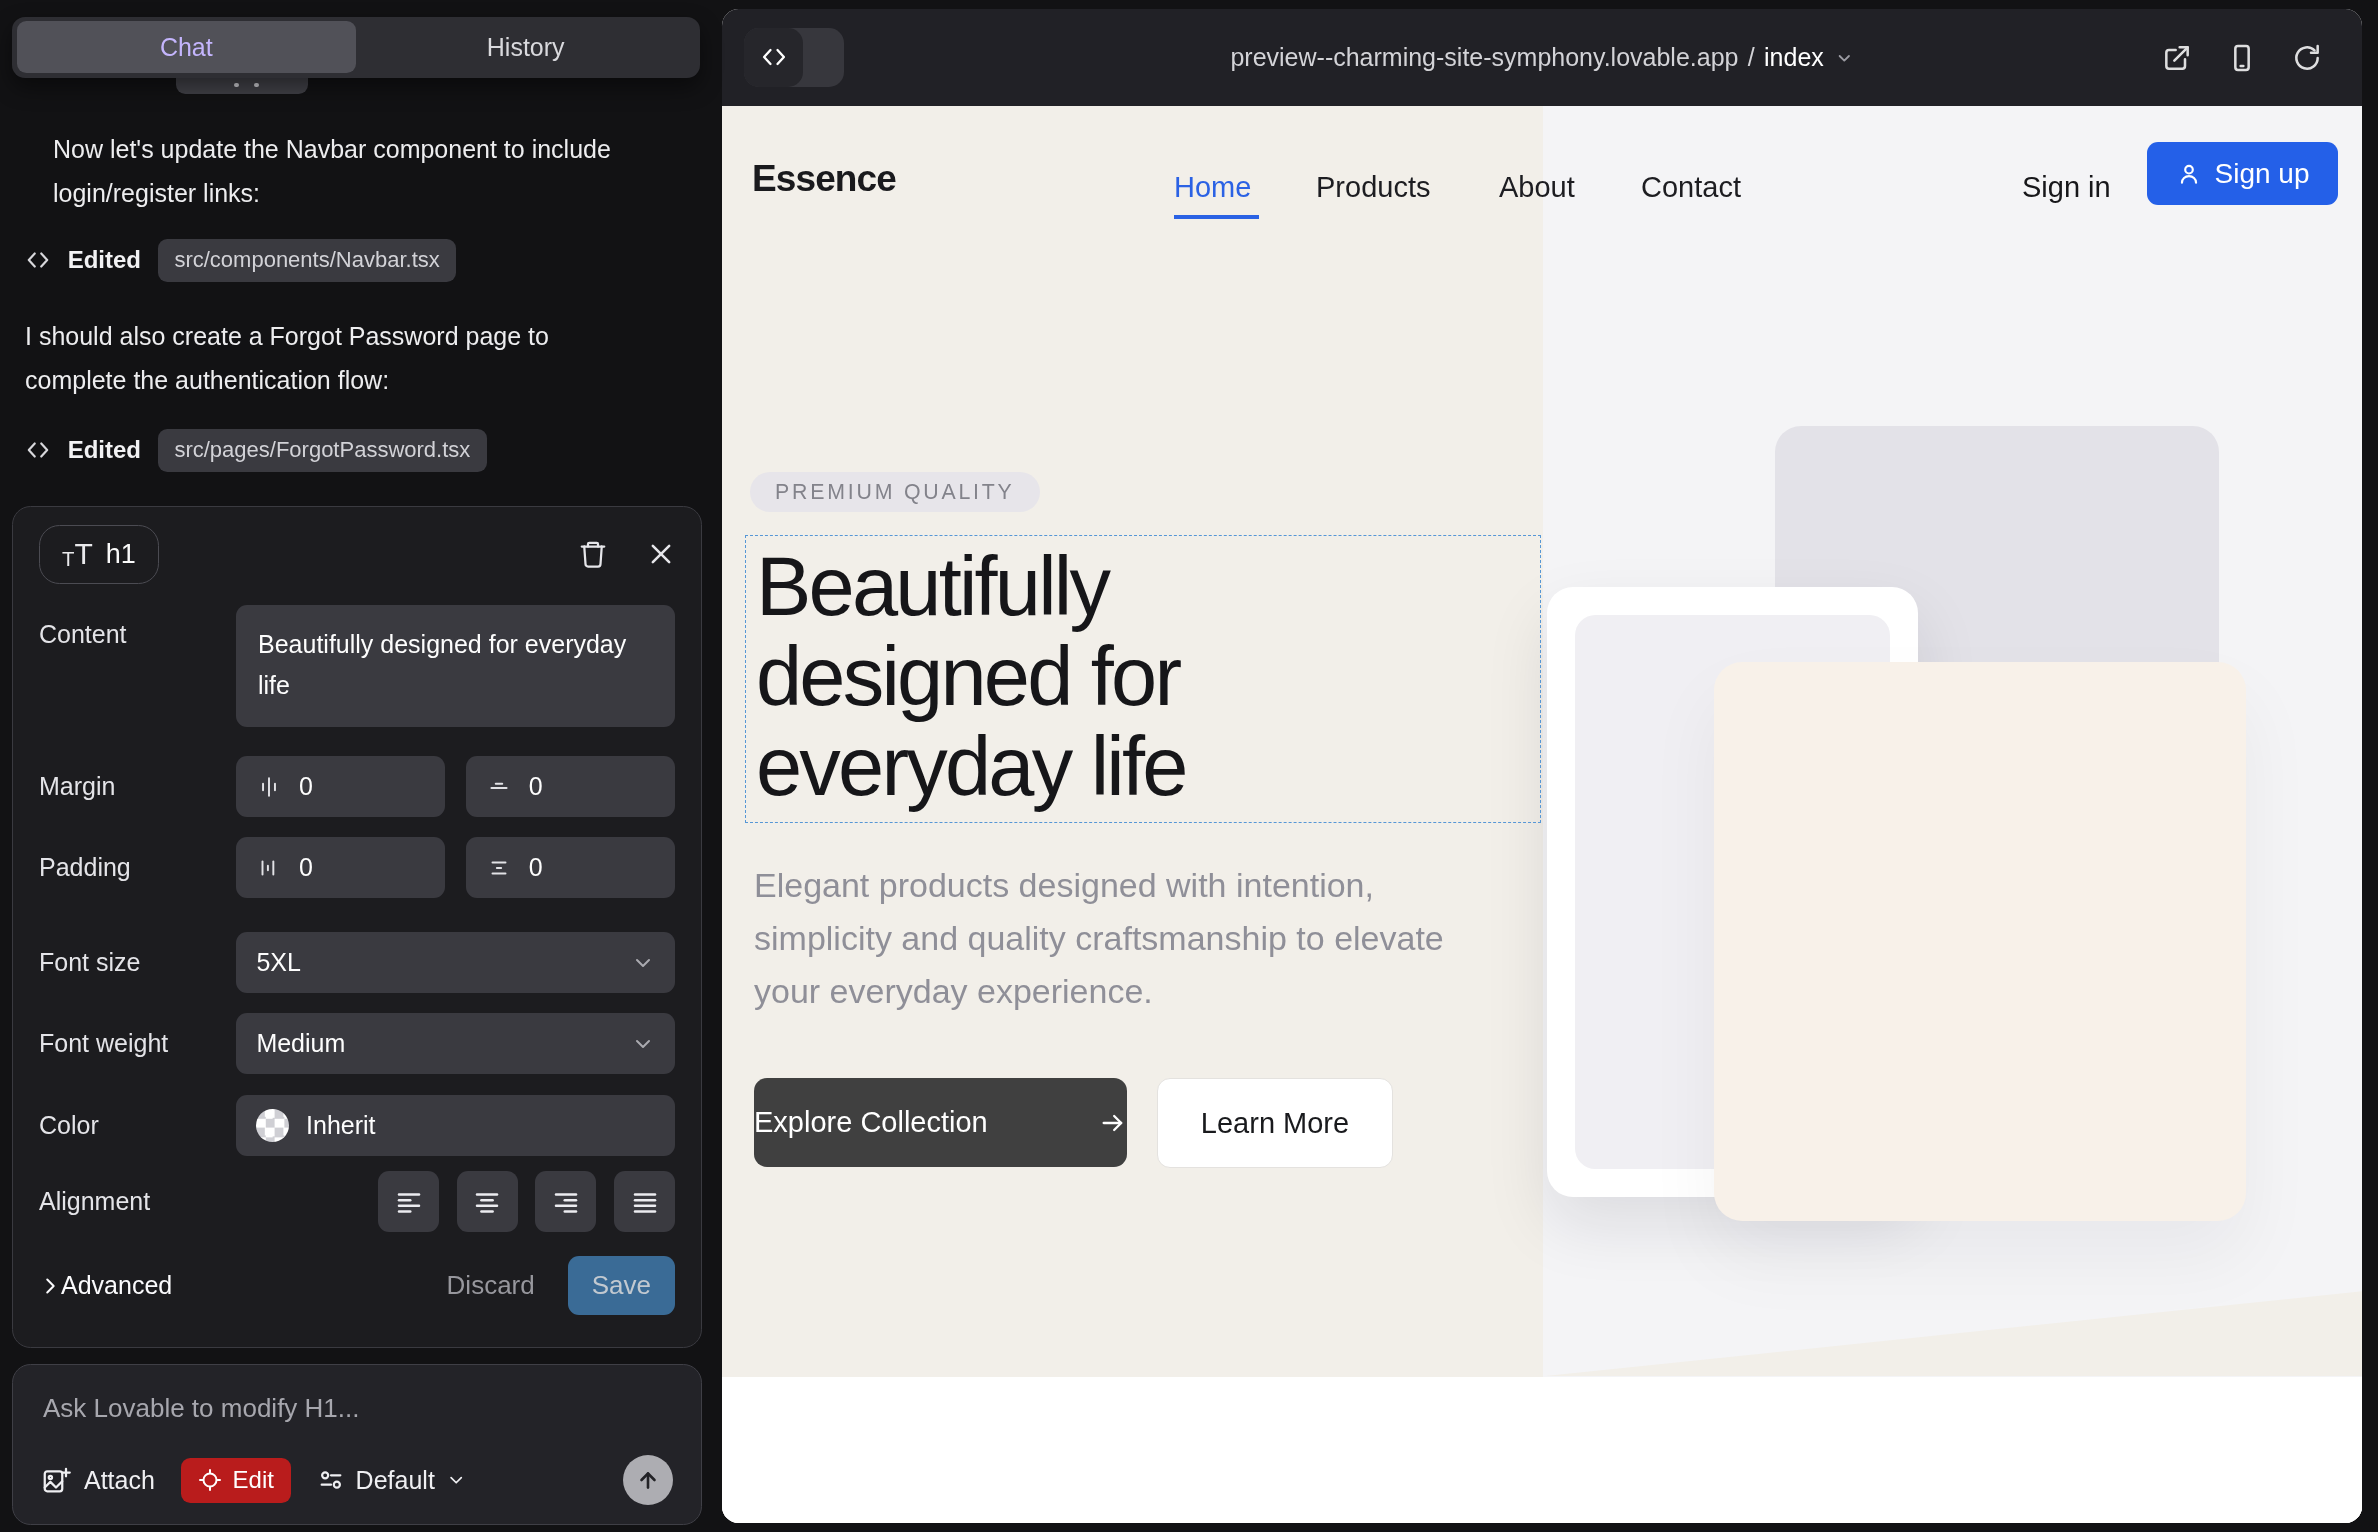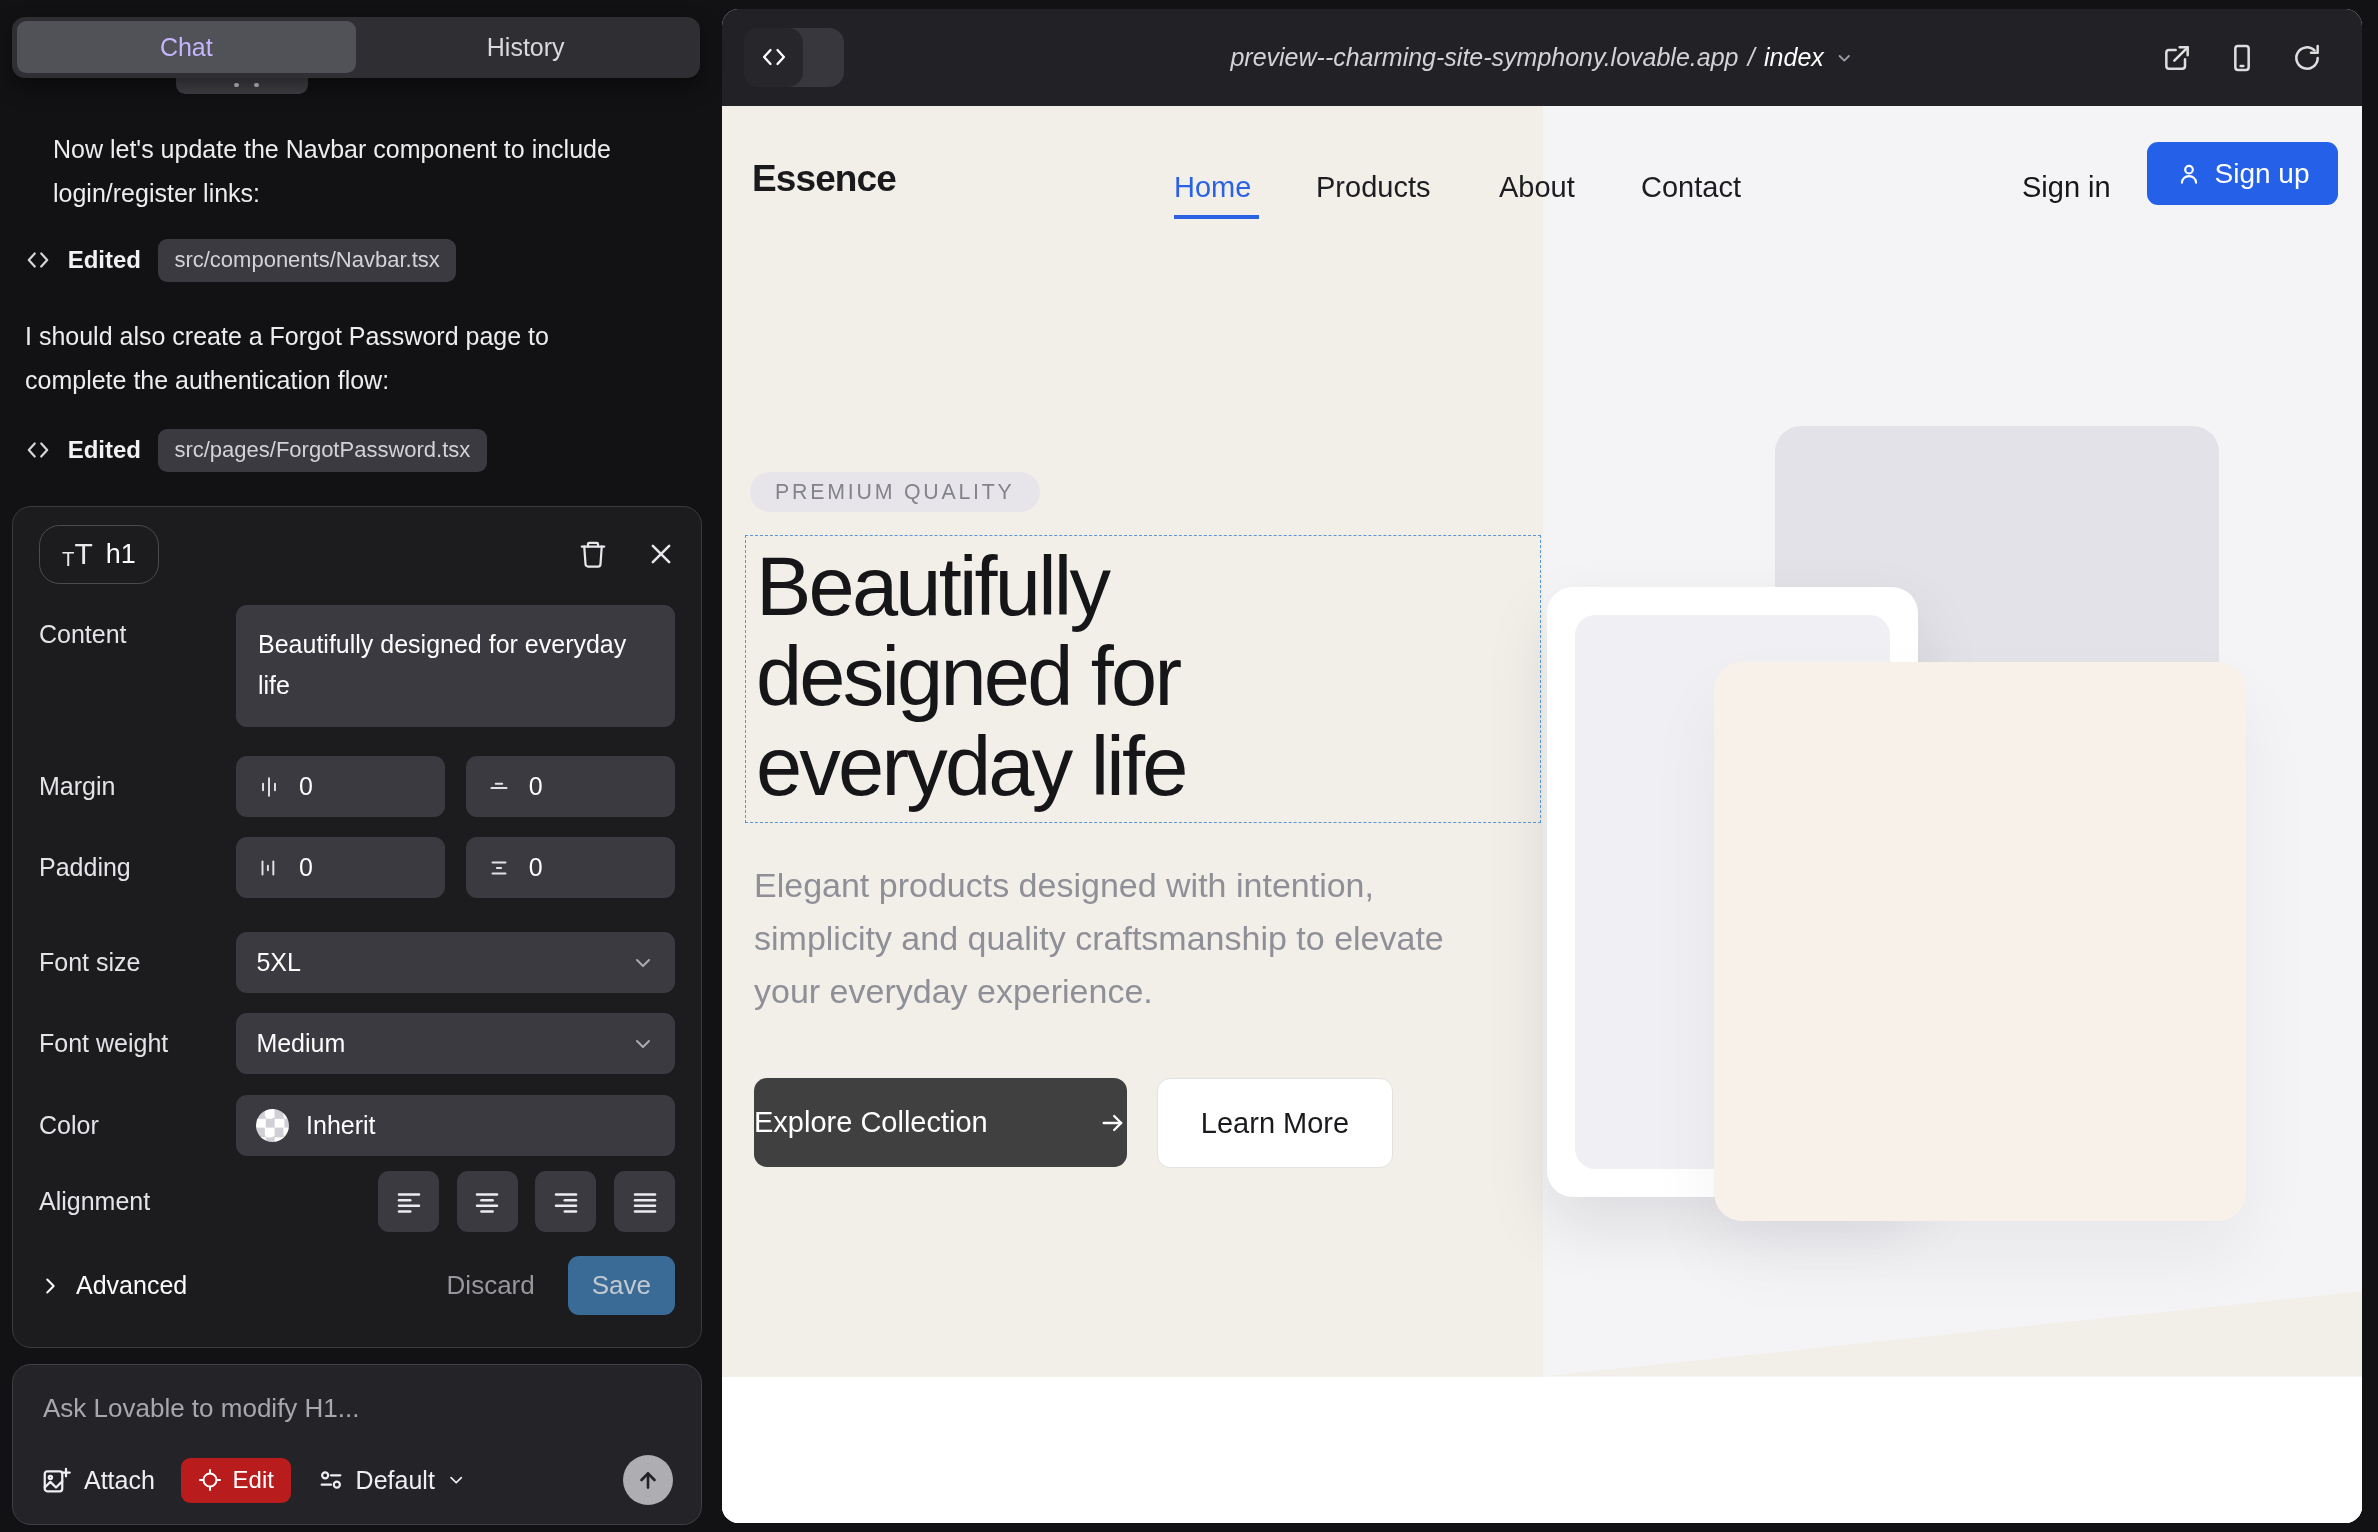--- a/index.html
+++ b/index.html
@@ -75,21 +75,21 @@
   .swatch { width:33px; height:33px; border-radius:50%; flex:none;
     background:repeating-conic-gradient(#ffffff 0% 25%, #cfcfd4 25% 50%);
     background-size:18.6px 18.6px; }
 
   .align-group { display:flex; gap:17.6px; margin-left:auto; }
   .align-btn { width:61px; height:61px; background:#3a3a40; border-radius:11px;
                display:flex; align-items:center; justify-content:center; color:#ececf0; cursor:pointer; }
 
   .ed-foot { position:absolute; left:26px; right:26px; top:748px; height:61px;
              display:flex; align-items:center; }
-  .advanced { display:flex; align-items:center; gap:15px; color:#fbfbfd; font-size:25px; cursor:pointer; }
+  .advanced { display:flex; align-items:center; color:#fbfbfd; font-size:25px; cursor:pointer; }
   .ed-foot .spacer { flex:1; }
   .discard { color:#97979d; font-size:26px; margin-right:33px; cursor:pointer; }
   .save { background:#3a6b96; color:#c2c9d0; font-size:26px; border-radius:11px;
           height:59px; padding:0 24px; display:flex; align-items:center; cursor:pointer; }
 
   
   .composer {
     position:absolute; left:12px; top:1364px; width:690px; height:161px;
     background:#232328; border:1.9px solid #3f3f46; border-radius:18.6px; z-index:3;
   }
@@ -106,21 +106,21 @@
   
   .preview { position:absolute; left:722px; top:9.3px; width:1640px; height:1514px;
              border-radius:16.7px; overflow:hidden; background:#ffffff; }
   .topbar { position:absolute; left:0; top:0; right:0; height:97px; background:#212126; }
   .code-toggle { position:absolute; left:22px; top:18.6px; width:100px; height:59px;
                  background:#37373d; border-radius:15px; cursor:pointer; }
   .code-toggle .seg { position:absolute; left:0; top:0; width:59px; height:59px;
                       background:#26262b; border-radius:15px; display:flex; align-items:center;
                       justify-content:center; color:#fff; }
   .urlbar { position:absolute; left:0; right:0; top:0; height:97px;
-            display:flex; align-items:center; justify-content:center; gap:9.3px;font-style:italic; }
+            display:flex; align-items:center; justify-content:center; gap:9.3px; }
   .url-host { color:#d3d3d7; font-size:25px; }
   .url-sep  { color:#d3d3d7; font-size:25px; }
   .url-page { color:#ffffff; font-size:25px; }
   .url-chev { color:#9a9aa1; margin-left:1.9px; }
   .tb-icons { position:absolute; right:39px; top:0; height:97px; display:flex; align-items:center; gap:33px; color:#dededf; }
   .tb-icons > * { cursor:pointer; }
 
   .site { position:absolute; left:0; top:97px; right:0; bottom:0; background:#f2efe9; }
   .band-right { position:absolute; left:821px; top:0; right:0; bottom:0; background:#f4f4f6; }
   .wedge { position:absolute; left:821px; right:0; top:1185px; height:85px;

